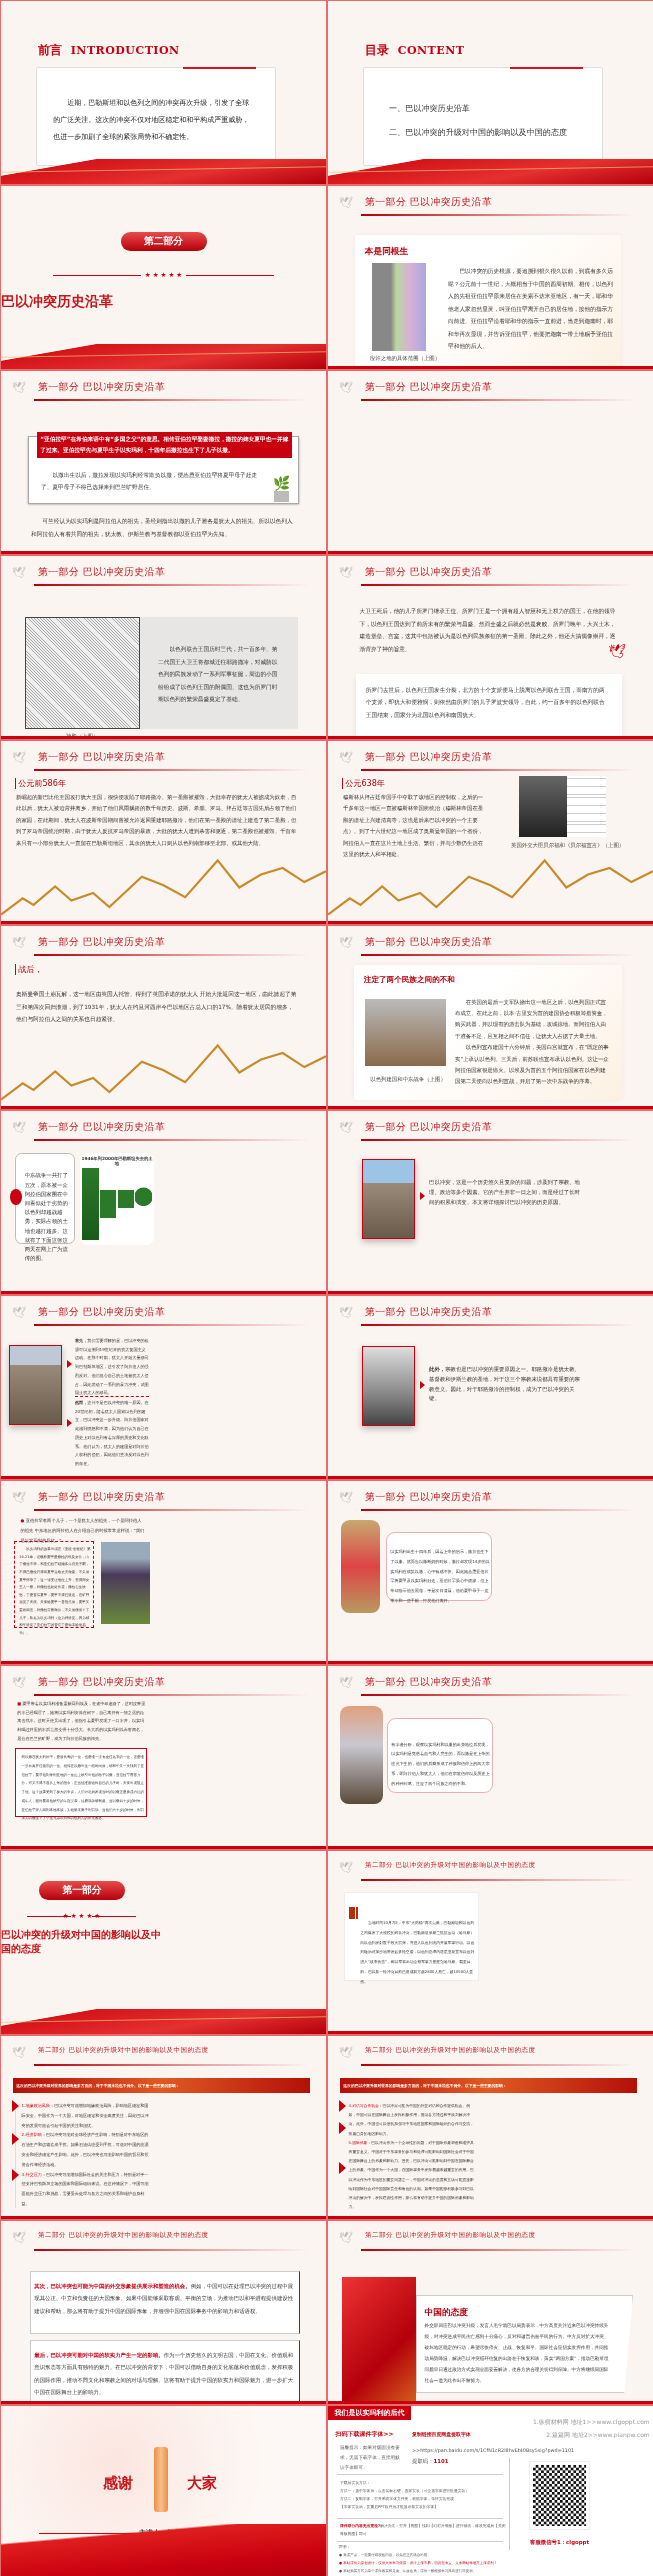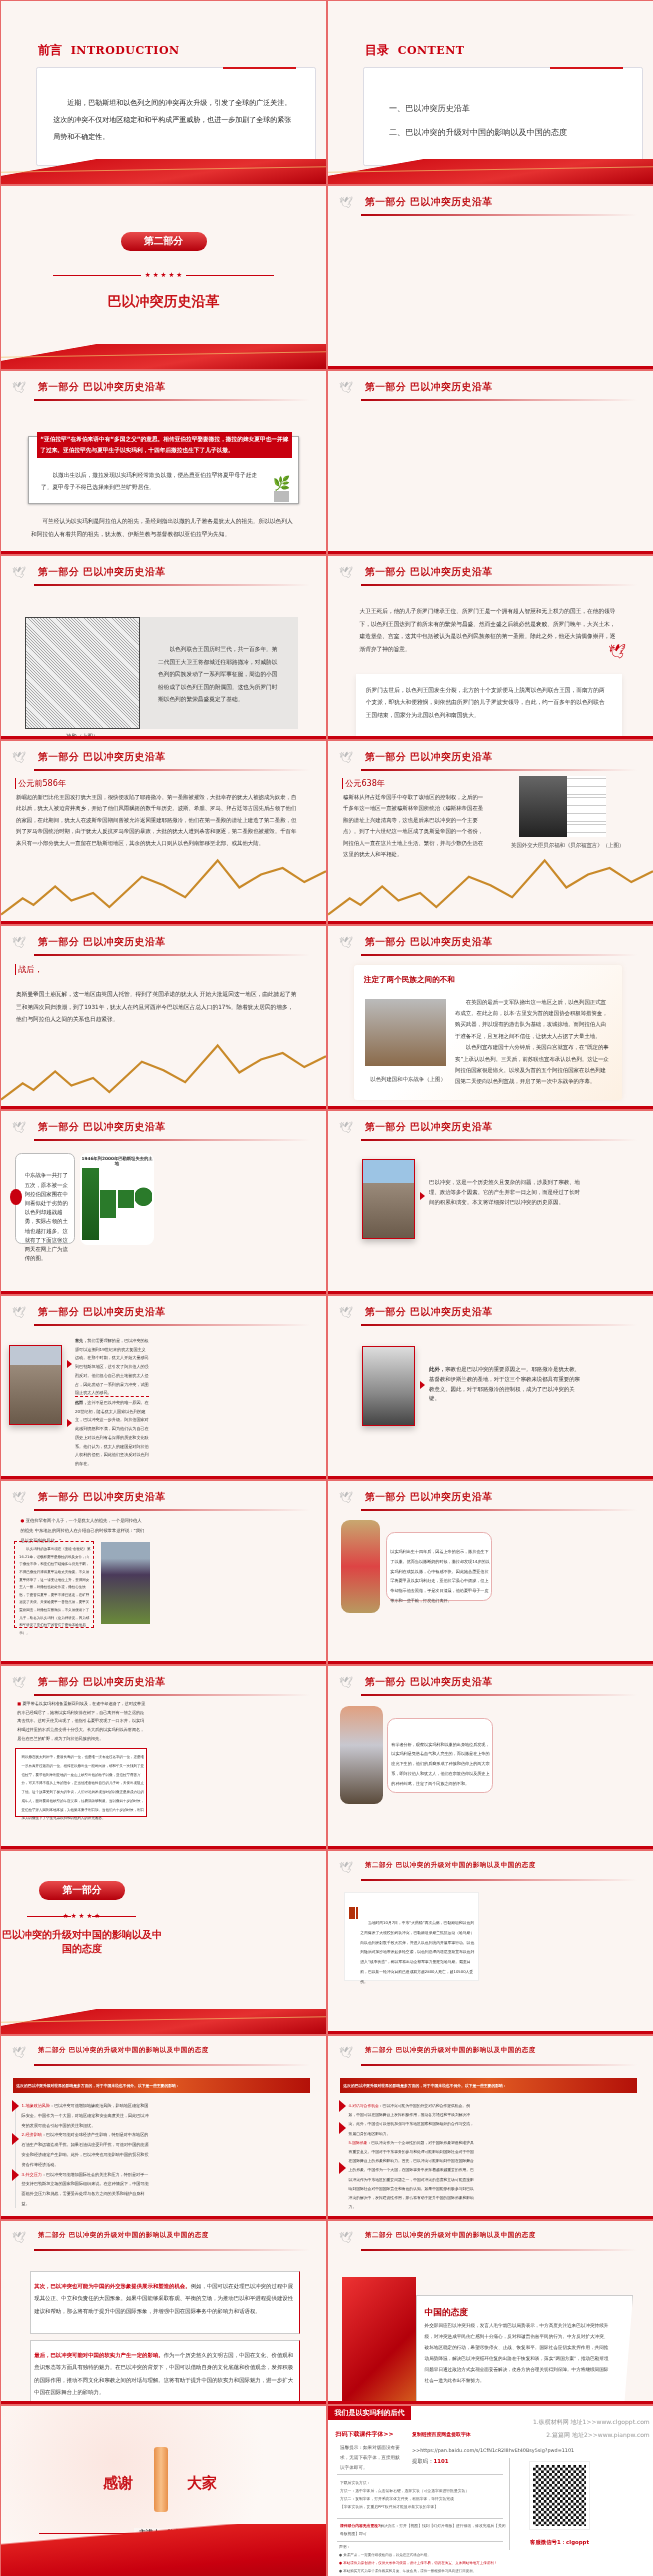--- a/index.html
+++ b/index.html
@@ -4,40 +4,40 @@
 <style>
 *{box-sizing:border-box;margin:0;padding:0}
 body{width:653px;background:#e86060;font-family:"DejaVu Sans","Liberation Sans",sans-serif;color:#333}
 .grid{display:grid;grid-template-columns:327px 327px;grid-auto-rows:185px;width:653px}
 .slide{position:relative;background:#fbf5f2;border:1.1px solid #e86a6a;overflow:hidden}
 .slide.bar::after{content:"";position:absolute;left:0;right:0;bottom:0;height:3.3px;background:#c8000f}
 .serif{font-family:"DejaVu Serif","Liberation Serif",serif}
 
 .hdr{position:absolute;left:11px;top:7.6px;right:16.3px;height:22px}
 .dove{position:absolute;left:0;top:2.2px;width:16.3px;height:13px;color:#bbb;font-size:11px}
-.hdr-title{position:absolute;left:26px;top:2.2px;font-family:"DejaVu Serif","Liberation Serif",serif;font-weight:bold;font-size:9.8px;color:#c0141a;letter-spacing:0.5px}
+.hdr-title{position:absolute;left:26px;top:2.2px;font-family:"DejaVu Serif","Liberation Serif",serif;font-weight:normal;font-size:9.8px;color:#c0141a;letter-spacing:0.5px}
 .hdr-line{position:absolute;left:22px;right:0;top:20.6px;height:1.6px;background:linear-gradient(90deg,#b3000a,#e8a0a0 60%,transparent)}
 
 .ribbon{position:absolute;left:0;right:0;bottom:0;height:25px;background:linear-gradient(170deg,transparent 20%,#d4141a 21%,#e53030 60%,#b3000a)}
 .ribbon::before{content:"";position:absolute;left:0;right:0;top:9.8px;height:1.1px;background:#f2c26b;opacity:.7;transform:skewY(-1deg)}
 
 .big-h{position:absolute;left:37px;top:41px;font-family:"DejaVu Serif","Liberation Serif",serif;font-weight:bold;color:#c8000f}
 .big-h .cn{font-size:12px}
 .big-h .en{font-size:11px;margin-left:8.7px;letter-spacing:0.5px}
-.card{position:absolute;left:35px;top:66px;width:280px;height:99px;background:#fff;border:0.5px solid #dcdce4;border-radius:2.2px}
+.card{position:absolute;left:35px;top:66px;width:240px;height:99px;background:#fff;border:0.5px solid #dcdce4;border-radius:2.2px}
 .card .acc1{position:absolute;right:19.5px;top:-1.1px;width:73px;height:1.6px;background:#d4141a}
 .card .acc2{position:absolute;left:50px;bottom:-1.1px;width:28px;height:1.6px;background:#d4141a}
 .intro-text{position:absolute;left:16.3px;top:27px;right:20.6px;font-size:7px;line-height:17px;text-indent:2em;color:#222}
 .toc{position:absolute;left:25px;top:28px;font-size:8.1px;color:#333;line-height:24px}
 
 .pill{position:absolute;left:50%;transform:translateX(-50%);top:46px;width:86px;height:18.5px;border-radius:9.2px;background:linear-gradient(180deg,#e94b4b,#b4000c);color:#fff;font-family:"DejaVu Serif",serif;font-weight:bold;font-size:9.8px;text-align:center;line-height:18.5px}
 .stars{position:absolute;left:52px;right:52px;top:85px;height:7.6px;text-align:center;color:#c8000f;font-size:6.5px}
 .stars::before,.stars::after{content:"";position:absolute;top:3.8px;width:40%;height:0.5px;background:#c8000f}
 .stars::before{left:0}.stars::after{right:0}
-.cover-title{position:absolute;left:0;right:0;top:107px;text-align:center;font-family:"DejaVu Serif",serif;font-weight:bold;font-size:14px;color:#c8141a}
+.cover-title{position:absolute;left:0;right:0;top:107px;text-align:left;font-family:"DejaVu Serif",serif;font-weight:bold;font-size:14px;color:#c8141a}
 
 .panel{position:absolute;background:linear-gradient(135deg,#fff 40%,#fdf0e2);border-radius:3.3px;box-shadow:0 0 5.4px rgba(200,160,120,.15)}
 .sub-h{font-family:"DejaVu Serif",serif;font-weight:bold;color:#b3000a;font-size:8.7px}
 .p{font-size:5.7px;line-height:12.5px;color:#333}
 .p.ind{text-indent:2em}
 .img{position:absolute;background:#999;overflow:hidden}
 .caption{position:absolute;font-size:5.4px;color:#444}
 .mtn{position:absolute;left:0;right:0;bottom:4.3px;height:65px}
 .yr{position:absolute;left:14px;font-size:8.1px;color:#b3000a;border-left:0.5px solid #c8000f;padding-left:2.2px}
 .redbox{position:absolute;border:1.6px solid #c8000f;box-shadow:0 3.3px 6.5px rgba(0,0,0,.25)}
@@ -81,20 +81,26 @@
     <div class="stars">★ ★ ★ ★ ★</div>
     <div class="cover-title">巴以冲突历史沿革</div>
     <div class="ribbon"></div>
   </div>
   <div class="slide bar">
     <div class="hdr">
         <span class="dove">🕊</span>
         <span class="hdr-title">第一部分 巴以冲突历史沿革</span>
         <div class="hdr-line"></div>
       </div>
+    <div class="panel" style="left:27px;top:49px;width:266px;height:136px;height:135px">
+      <div class="sub-h" style="position:absolute;left:9.8px;top:11px">本是同根生</div>
+      <div class="img" style="left:17.4px;top:28px;width:54px;height:88px;background:linear-gradient(90deg,#888 35%,#b8d8a0 45%,#d8b0d8 70%,#a8a8e0)"></div>
+      <div class="caption" style="left:15px;top:120px">应许之地的具体范围（上图）</div>
+      <div class="p ind" style="position:absolute;left:93px;top:30px;width:168px">巴以冲突的历史根源，要追溯到很久很久以前，到底有多久远呢？公元前十一世纪，大概相当于中国的西周初期。相传，以色列人的先祖亚伯拉罕原来居住在美索不达米亚地区，有一天，耶和华他老人家忽然显灵，叫亚伯拉罕离开自己的居住地，按他的指示方向前进。亚伯拉罕沿着耶和华的指示一直前进，当走到迦南时，耶和华再次显现，并告诉亚伯拉罕，他要把迦南一带土地赐予亚伯拉罕和他的后人。</div>
+    </div>
   </div>
 
   <div class="slide bar">
     <div class="hdr">
         <span class="dove">🕊</span>
         <span class="hdr-title">第一部分 巴以冲突历史沿革</span>
         <div class="hdr-line"></div>
       </div>
     <div style="position:absolute;left:27px;top:65px;width:271px;height:68px;background:#fff;box-shadow:0 1.1px 2.2px #999;border:0.5px solid #aaa">
       <div class="p ind" style="position:absolute;left:12px;top:31.5px;width:217px">以撒出生以后，撒拉发现以实玛利经常欺负以撒，便怂恿亚伯拉罕将夏甲母子赶走了。夏甲母子不得已选择来到巴兰旷野居住。</div>
@@ -359,21 +365,21 @@
       <div class="p" style="position:absolute;left:3.3px;top:7.6px;width:263px;font-size:5.4px"><b style="color:#c8000f;font-family:'DejaVu Serif',serif">最后，巴以冲突可能对中国的软实力产生一定的影响。</b><span>作为一个历史悠久的文明古国，中国在文化、价值观和意识形态等方面具有独特的魅力。在巴以冲突的背景下，中国可以借助自身的文化底蕴和价值观念，发挥积极的国际作用，推动不同文化和宗教之间的对话与理解。这将有助于提升中国的软实力和国际魅力，进一步扩大中国在国际舞台上的影响力。</span></div>
     </div>
   </div>
   <div class="slide bar">
     <div class="hdr">
         <span class="dove">🕊</span>
         <span class="hdr-title" style="font-size:6.5px">第二部分 巴以冲突的升级对中国的影响以及中国的态度</span>
         <div class="hdr-line"></div>
       </div>
     <div style="position:absolute;left:14px;top:56px;width:74px;height:135px;background:linear-gradient(135deg,#e33 0%,#b3000a 60%,#d86a20)"></div>
-    <div style="position:absolute;left:88px;top:74px;width:217px;height:109px;background:#fff;border:0.5px solid #ccc;clip-path:polygon(0 0,100% 0,96% 100%,0 100%)">
+    <div style="position:absolute;left:88px;top:74px;width:217px;height:98px;background:#fff;border:0.5px solid #ccc;clip-path:polygon(0 0,100% 0,96% 100%,0 100%)">
       <div class="sub-h" style="position:absolute;left:7.6px;top:11px">中国的态度</div>
       <div class="p" style="position:absolute;left:7.6px;top:24px;width:185px;font-size:4.6px;line-height:11px">外交部回应巴以冲突升级，发言人毛宁就巴以局势表示，中方高度关注近来巴以冲突持续升级，对冲突造成平民伤亡感到十分痛心，反对和谴责伤害平民的行为。中方反对扩大冲突、破坏地区稳定的行动，希望尽快停火、止战、恢复和平。国际社会应切实发挥作用，共同推动局势降温，解决巴以冲突循环往复的出路在于恢复和谈，落实“两国方案”，推动巴勒斯坦问题早日通过政治方式实现全面妥善解决，使各方的合理关切得到保障。中方将继续同国际社会一道为此作出不懈努力。</div>
     </div>
   </div>
 
   <div class="slide" style="height:188px">
     <div style="position:absolute;left:0;right:0;top:0;bottom:0;background:radial-gradient(circle at 35% 30%,#fbe6e0,#fdf8f5 60%)"></div>
     <div style="position:absolute;left:153px;top:41px;width:14px;height:65px;background:linear-gradient(90deg,#e8904a,#f8c088,#e8904a);border-radius:3.3px"></div>
     <div class="serif" style="position:absolute;left:102px;top:68px;font-size:15px;font-weight:bold;color:#c8141a">感谢</div>
     <div class="serif" style="position:absolute;left:186px;top:68px;font-size:15px;font-weight:bold;color:#c8141a">大家</div>

